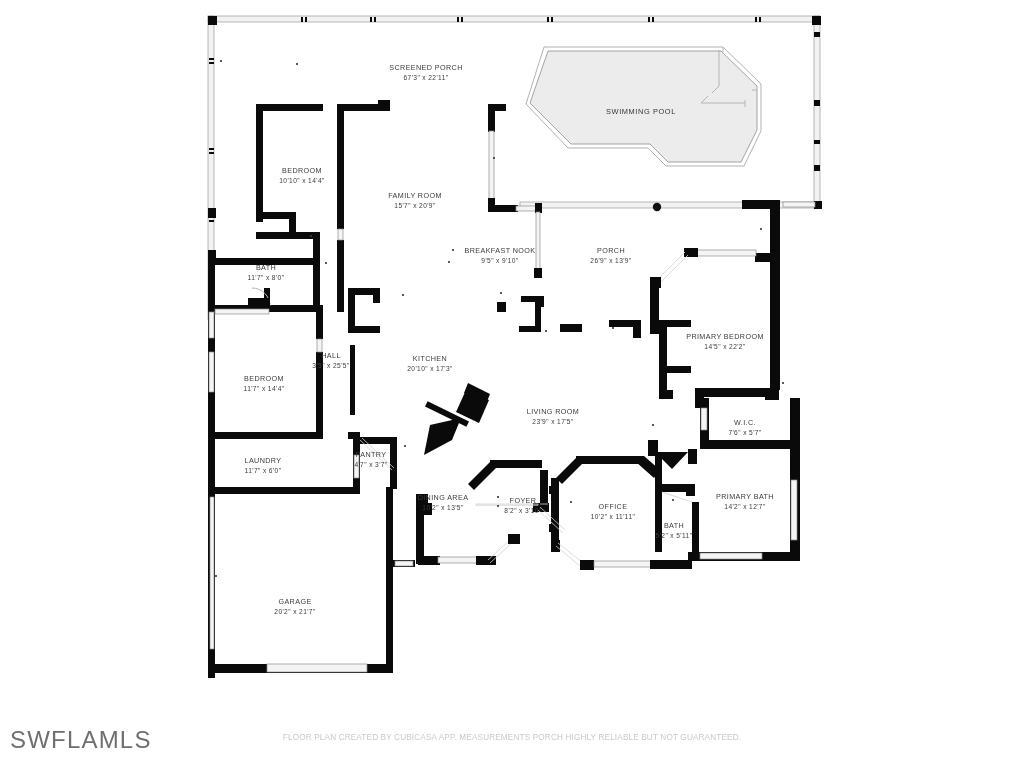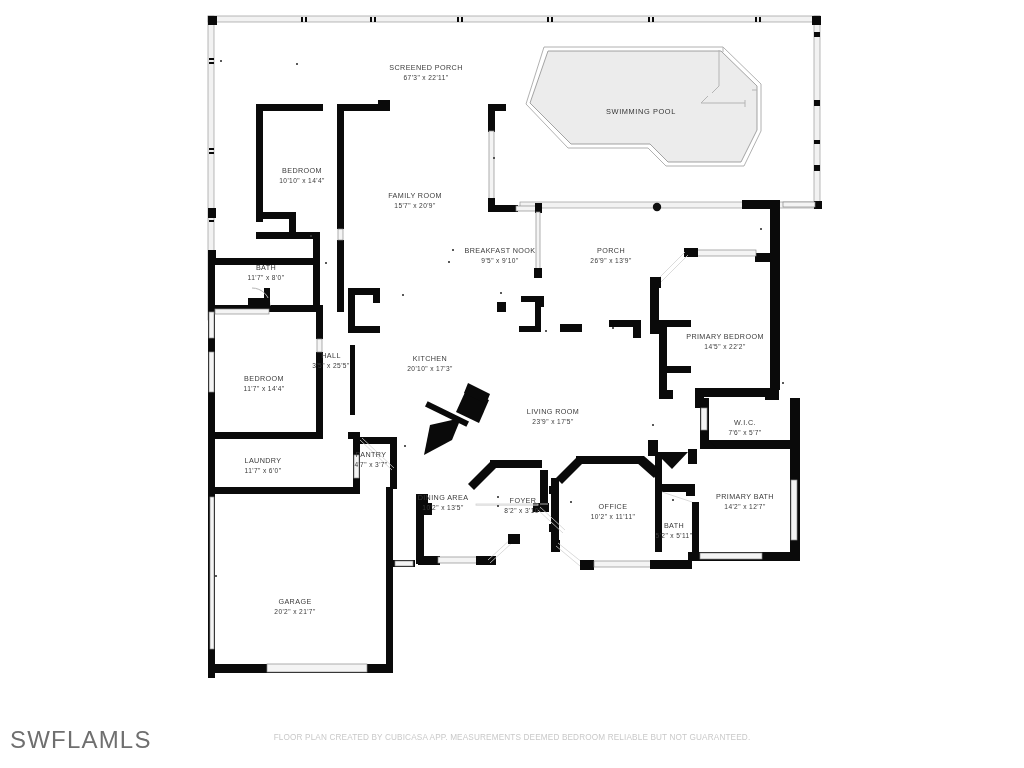--- a/index.html
+++ b/index.html
@@ -420,17 +420,17 @@
           <text class="room-label room-dims" x="674" y="538">5'2" x 5'11"</text>
         </g>
         <g>
           <text class="room-label room-name" x="295" y="604">GARAGE</text>
           <text class="room-label room-dims" x="295" y="614">20'2" x 21'7"</text>
         </g>
       </g>
 
   </svg>
 
-  <div id="footer-note">FLOOR PLAN CREATED BY CUBICASA APP. MEASUREMENTS DEEMED BEDROOM RELIABLE BUT NOT GUARANTEED.</div>
+  <div id="footer-note">FLOOR PLAN CREATED BY CUBICASA APP. MEASUREMENTS PORCH HIGHLY RELIABLE BUT NOT GUARANTEED.</div>
 
   <div id="brand-logo">SWFLAMLS</div>
 
 </div>
 
 </body></html>

